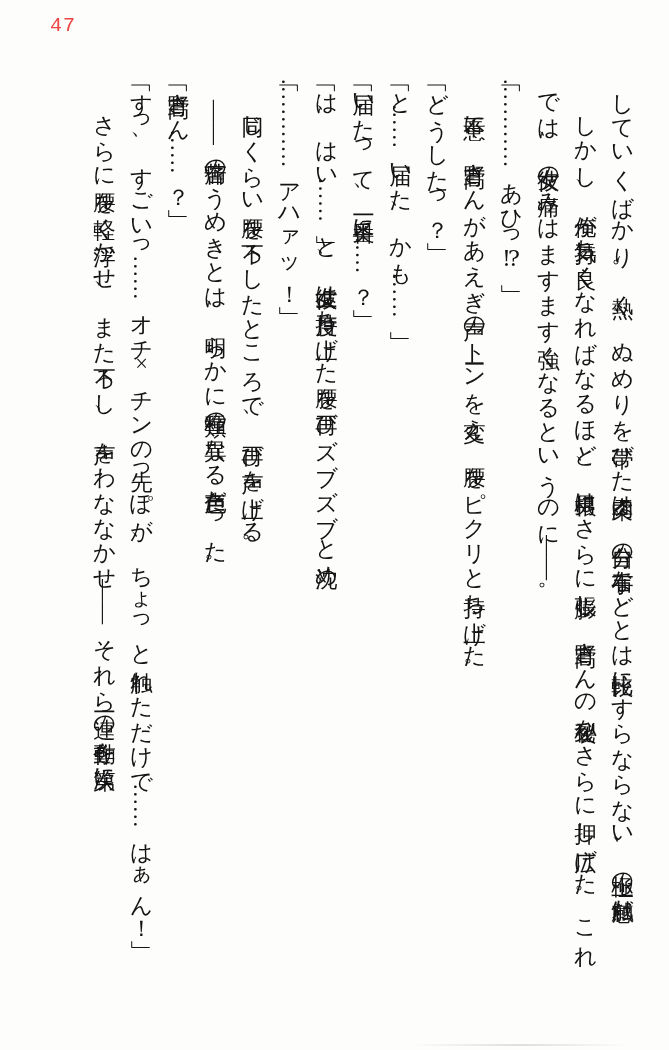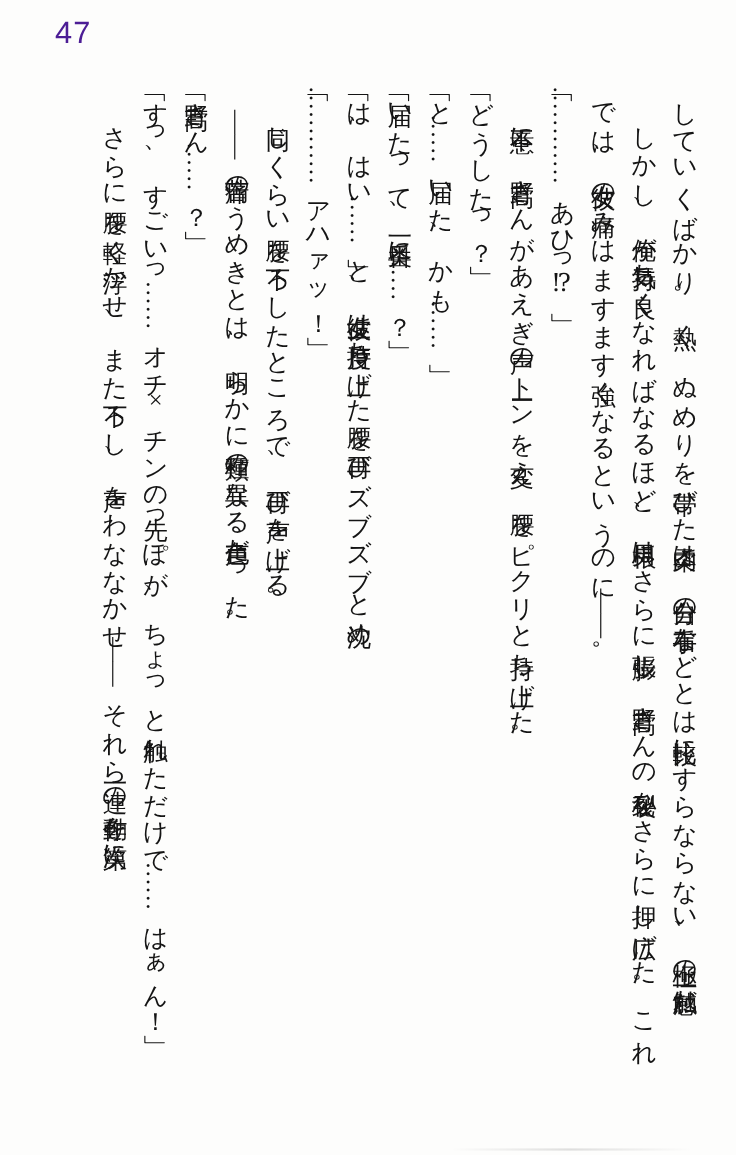--- a/index.html
+++ b/index.html
@@ -15,23 +15,23 @@
   }
   .book-page {
     position: absolute;
     inset: 0;
     background: #fdfdfc;
   }
   .page-number {
     position: absolute;
     top: 14px;
     left: 50px;
-    font-family: Liberation Sans, sans-serif;
-    font-size: 28px;
-    color: #4c1d95;
+    font-family: Liberation Mono, monospace;
+    font-size: 20px;
+    color: #ef4444;
     letter-spacing: 1px;
   }
   .body-text {
     position: absolute;
     top: 78px;
     right: 28px;
     height: 900px;
     writing-mode: vertical-rl;
     -webkit-writing-mode: vertical-rl;
     text-orientation: mixed;

